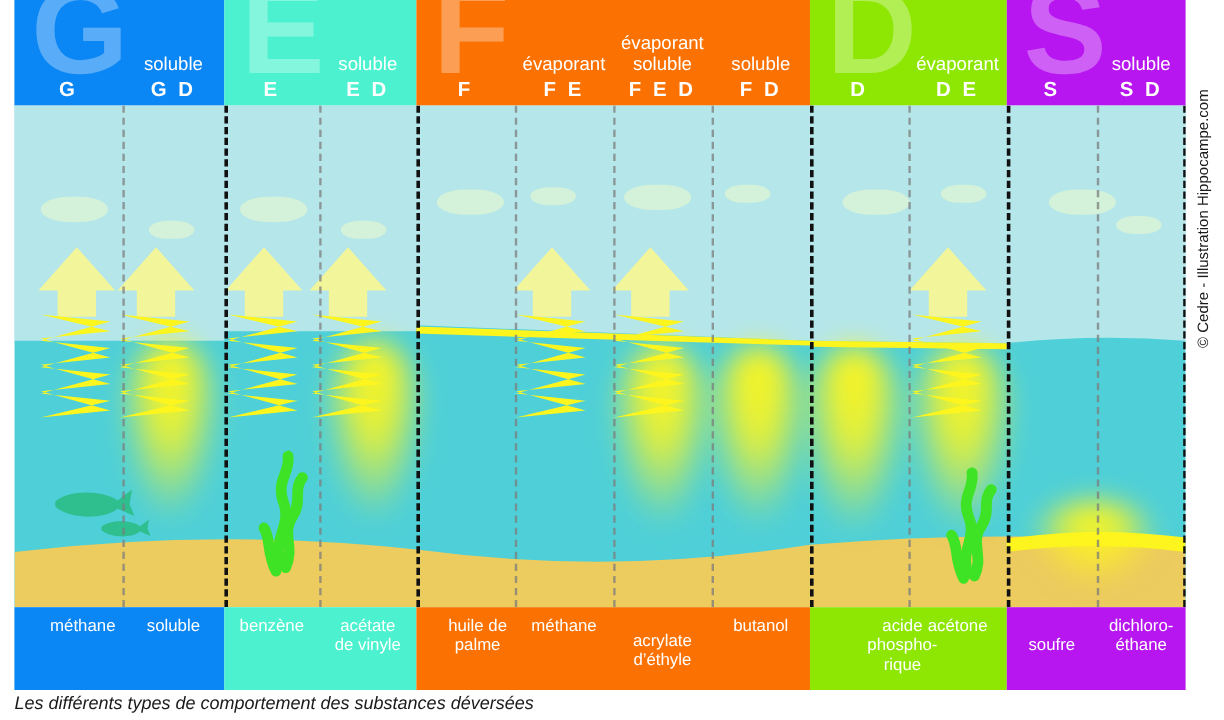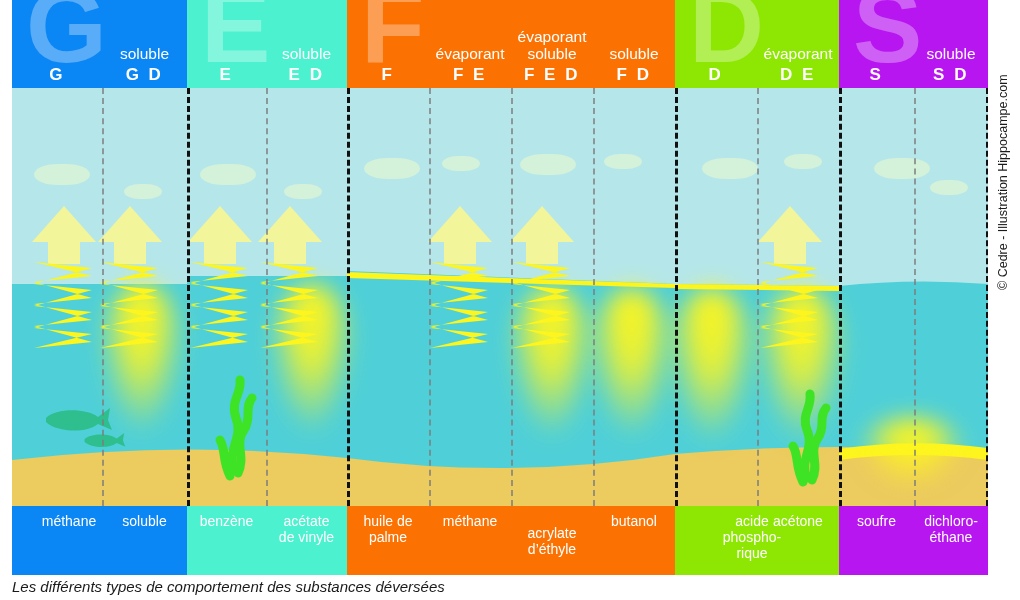--- a/index.html
+++ b/index.html
@@ -341,21 +341,21 @@
         <div class="f-cell" style="left: 90px; width: 85px;">
           <div class="f-label">soluble</div>
         </div>
         <div class="f-cell" style="left: 175px; width: 79px;">
           <div class="f-label">benzène</div>
         </div>
         <div class="f-cell" style="left: 254px; width: 81px;">
           <div class="f-label">acétate
 de vinyle</div>
         </div>
-        <div class="f-cell" style="left: 335px; width: 82px;">
+        <div class="f-cell" style="left: 345px; width: 82px;">
           <div class="f-label">huile de
 palme</div>
         </div>
         <div class="f-cell" style="left: 417px; width: 82px;">
           <div class="f-label">méthane</div>
         </div>
         <div class="f-cell" style="left: 499px; width: 82px; margin-top: 12px;">
           <div class="f-label">acrylate
 d’éthyle</div>
         </div>
@@ -363,21 +363,21 @@
           <div class="f-label">butanol</div>
         </div>
         <div class="f-cell" style="left: 699px; width: 82px;">
           <div class="f-label">acide
 phospho-
 rique</div>
         </div>
         <div class="f-cell" style="left: 745px; width: 82px;">
           <div class="f-label">acétone</div>
         </div>
-        <div class="f-cell" style="left: 827px; width: 75px;">
+        <div class="f-cell" style="left: 827px; width: 75px; margin-top: 16px;">
           <div class="f-label">soufre</div>
         </div>
         <div class="f-cell" style="left: 902px; width: 74px; text-decoration: underline;">
           <div class="f-label">dichloro-
 éthane</div>
         </div>
       </div>
   </div>
 </div>
 

